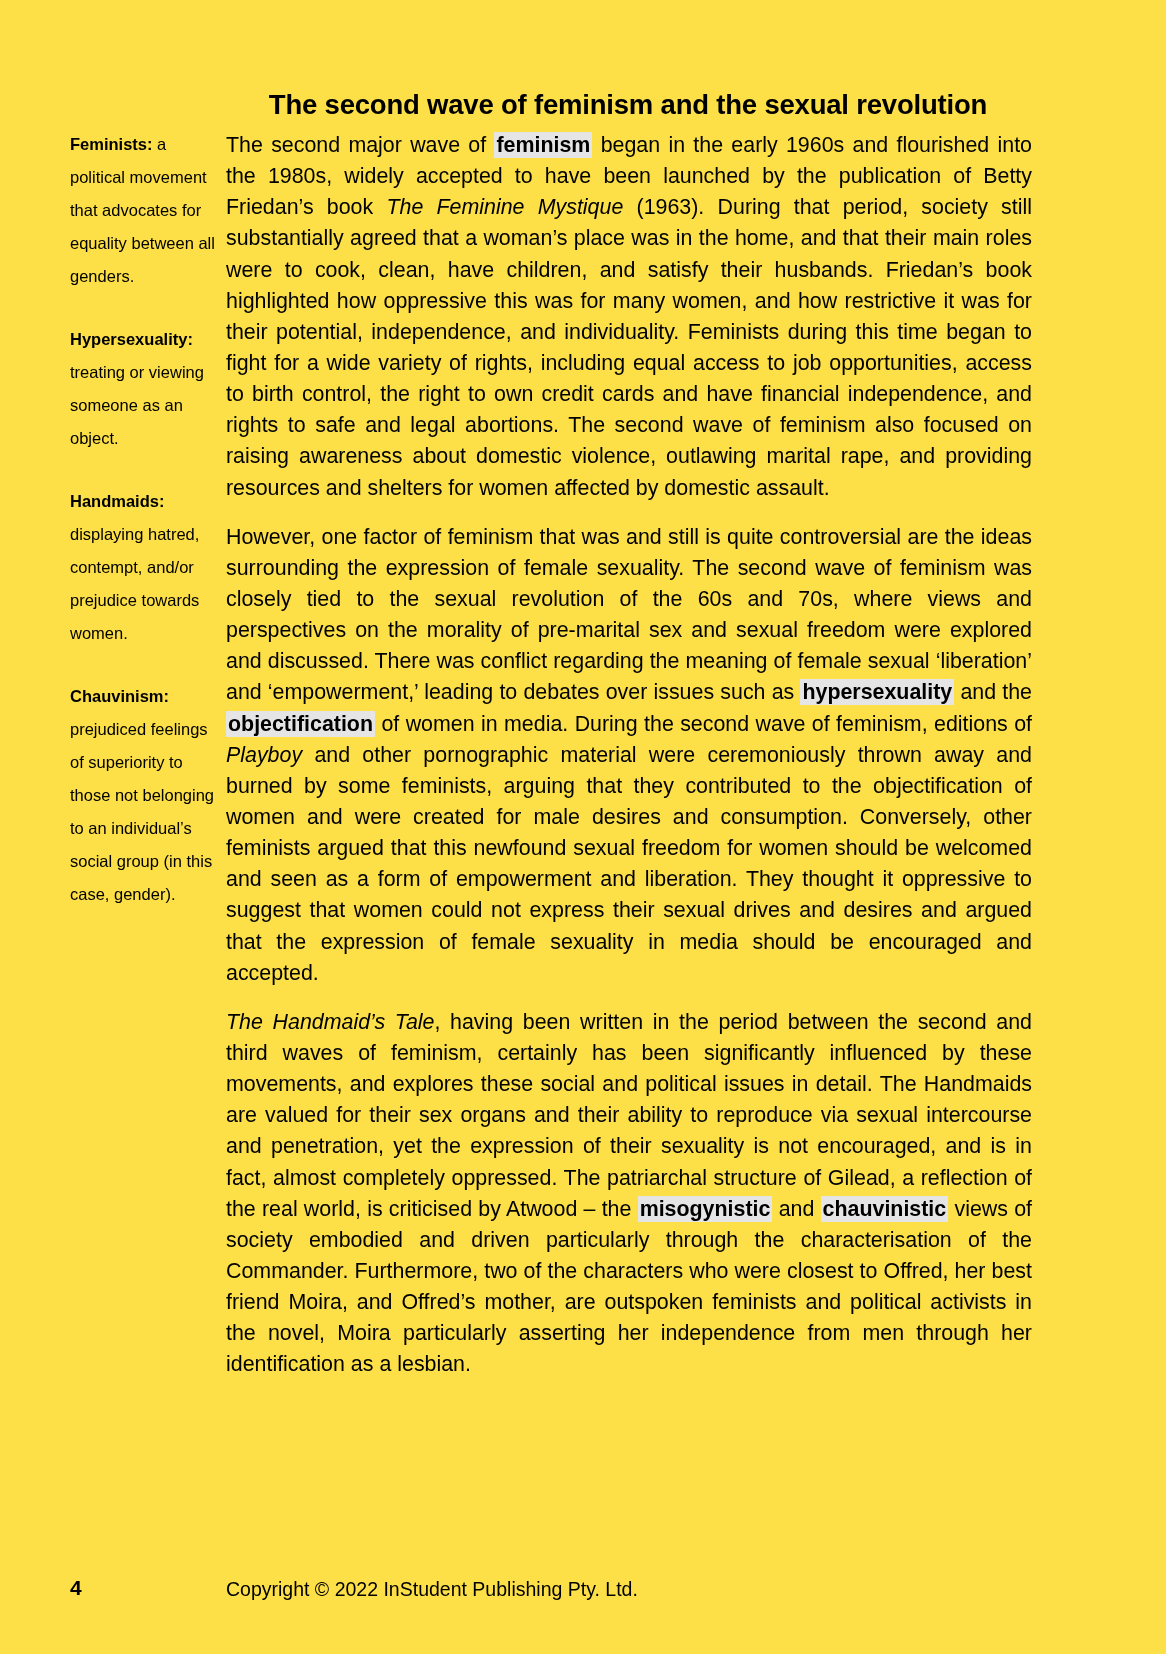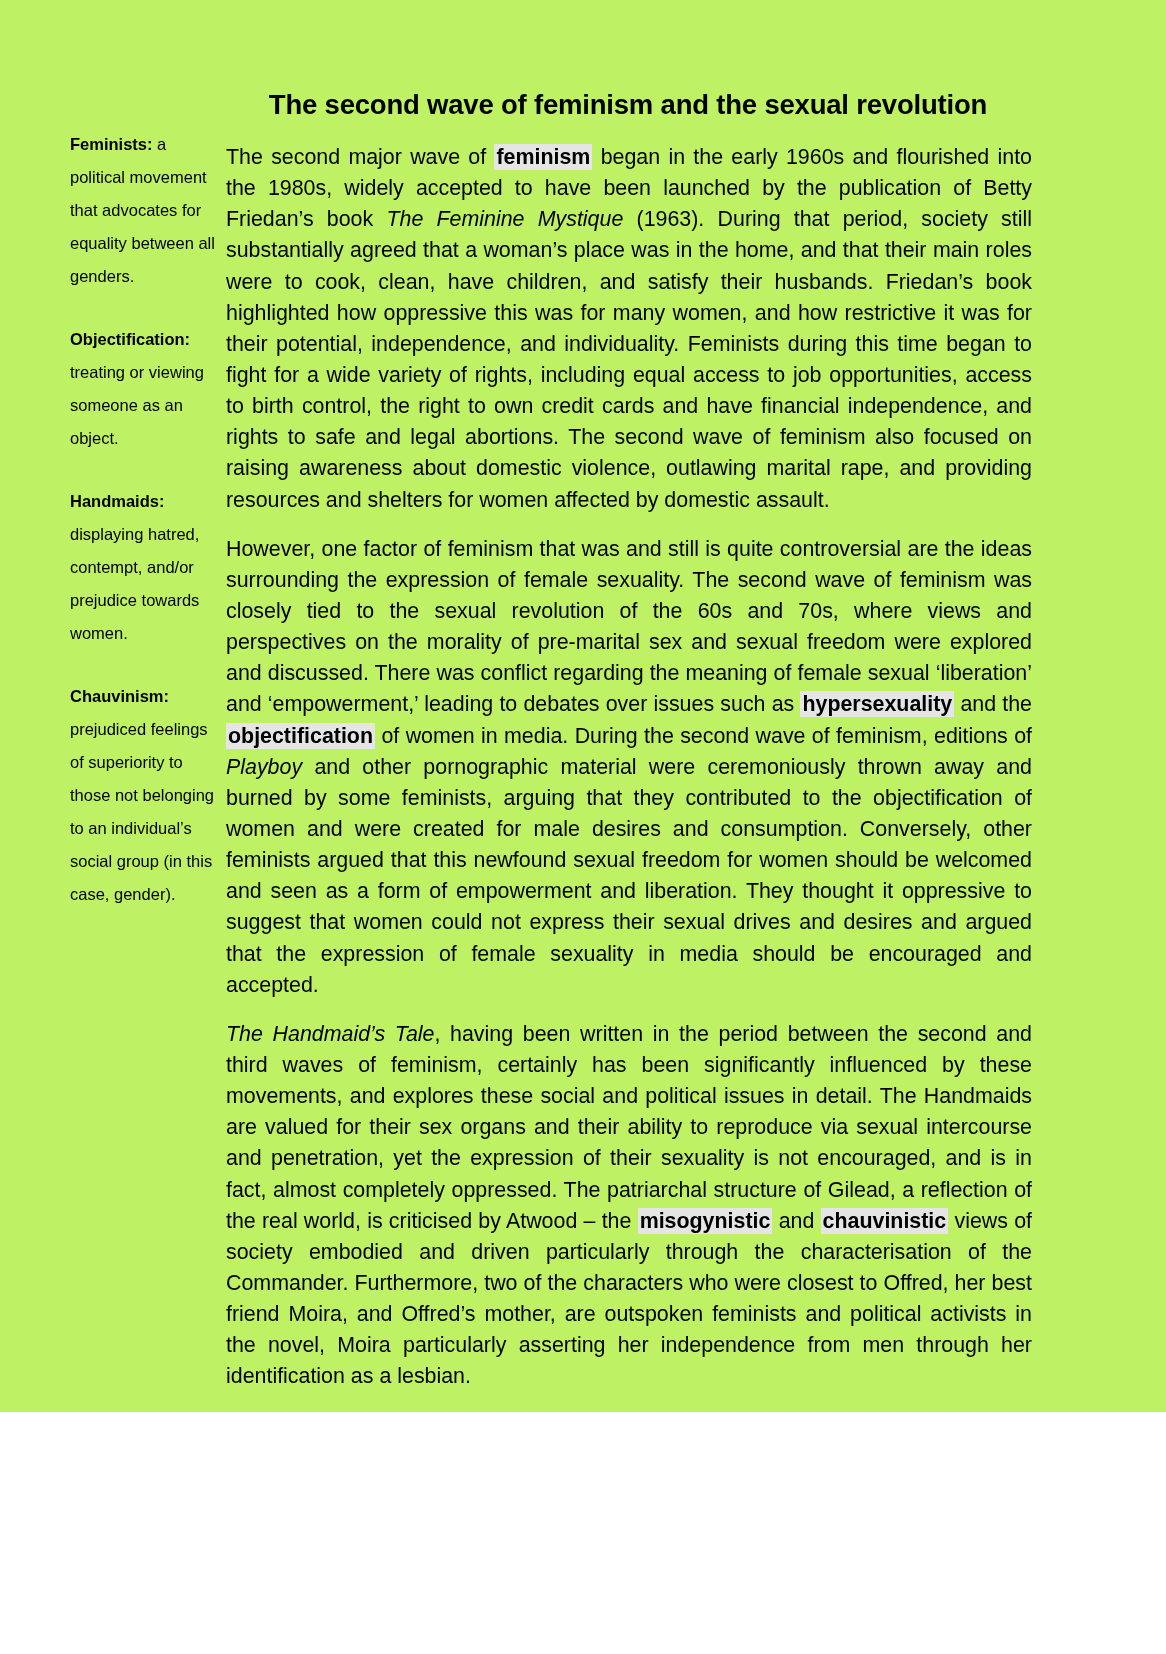--- a/index.html
+++ b/index.html
@@ -7,22 +7,22 @@
     padding: 0;
     background: #ffffff;
   }
   body {
     font-family: "Liberation Sans", sans-serif;
     color: #000000;
   }
   .page {
     position: relative;
     width: 1166px;
-    height: 1412px;
-    background: #bef264;
+    height: 1654px;
+    background: #fde047;
     box-sizing: border-box;
     overflow: hidden;
   }
 
   
   .doc-title {
     position: absolute;
     left: 222px;
     top: 70px;
     width: 812px;
@@ -58,21 +58,21 @@
     position: absolute;
     left: 226px;
     top: 126px;
     width: 806px;
   }
   .para {
     font-size: 21.4px;
     line-height: 1.455;
     text-align: justify;
     text-justify: inter-word;
-    margin: 16px 0 18px 0;
+    margin: 4px 0 18px 0;
     hyphens: none;
   }
   .para:last-child { margin-bottom: 0; }
   .para.p3 { margin-bottom: 0; }
 
   .hl {
     font-weight: bold;
     background: #e5e5e5;
     padding: 1px 2px;
   }
@@ -110,21 +110,21 @@
   <h1 class="doc-title">The second wave of feminism and the sexual revolution</h1>
 
   <aside class="sidebar">
 
     <div class="gloss">
       <span class="term">Feminists:</span><span class="def"> a political movement that advocates for equality between all genders.</span>
     </div>
 
 
     <div class="gloss">
-      <span class="term">Objectification:</span><span class="def"> treating or viewing someone as an object.</span>
+      <span class="term">Hypersexuality:</span><span class="def"> treating or viewing someone as an object.</span>
     </div>
 
     <div class="gloss">
       <span class="term">Handmaids:</span><span class="def"> displaying hatred, contempt, and/or prejudice towards women.</span>
     </div>
 
     <div class="gloss">
       <span class="term">Chauvinism:</span><span class="def"> prejudiced feelings of superiority to those not belonging to an individual’s social group (in this case, gender).</span>
     </div>
 

